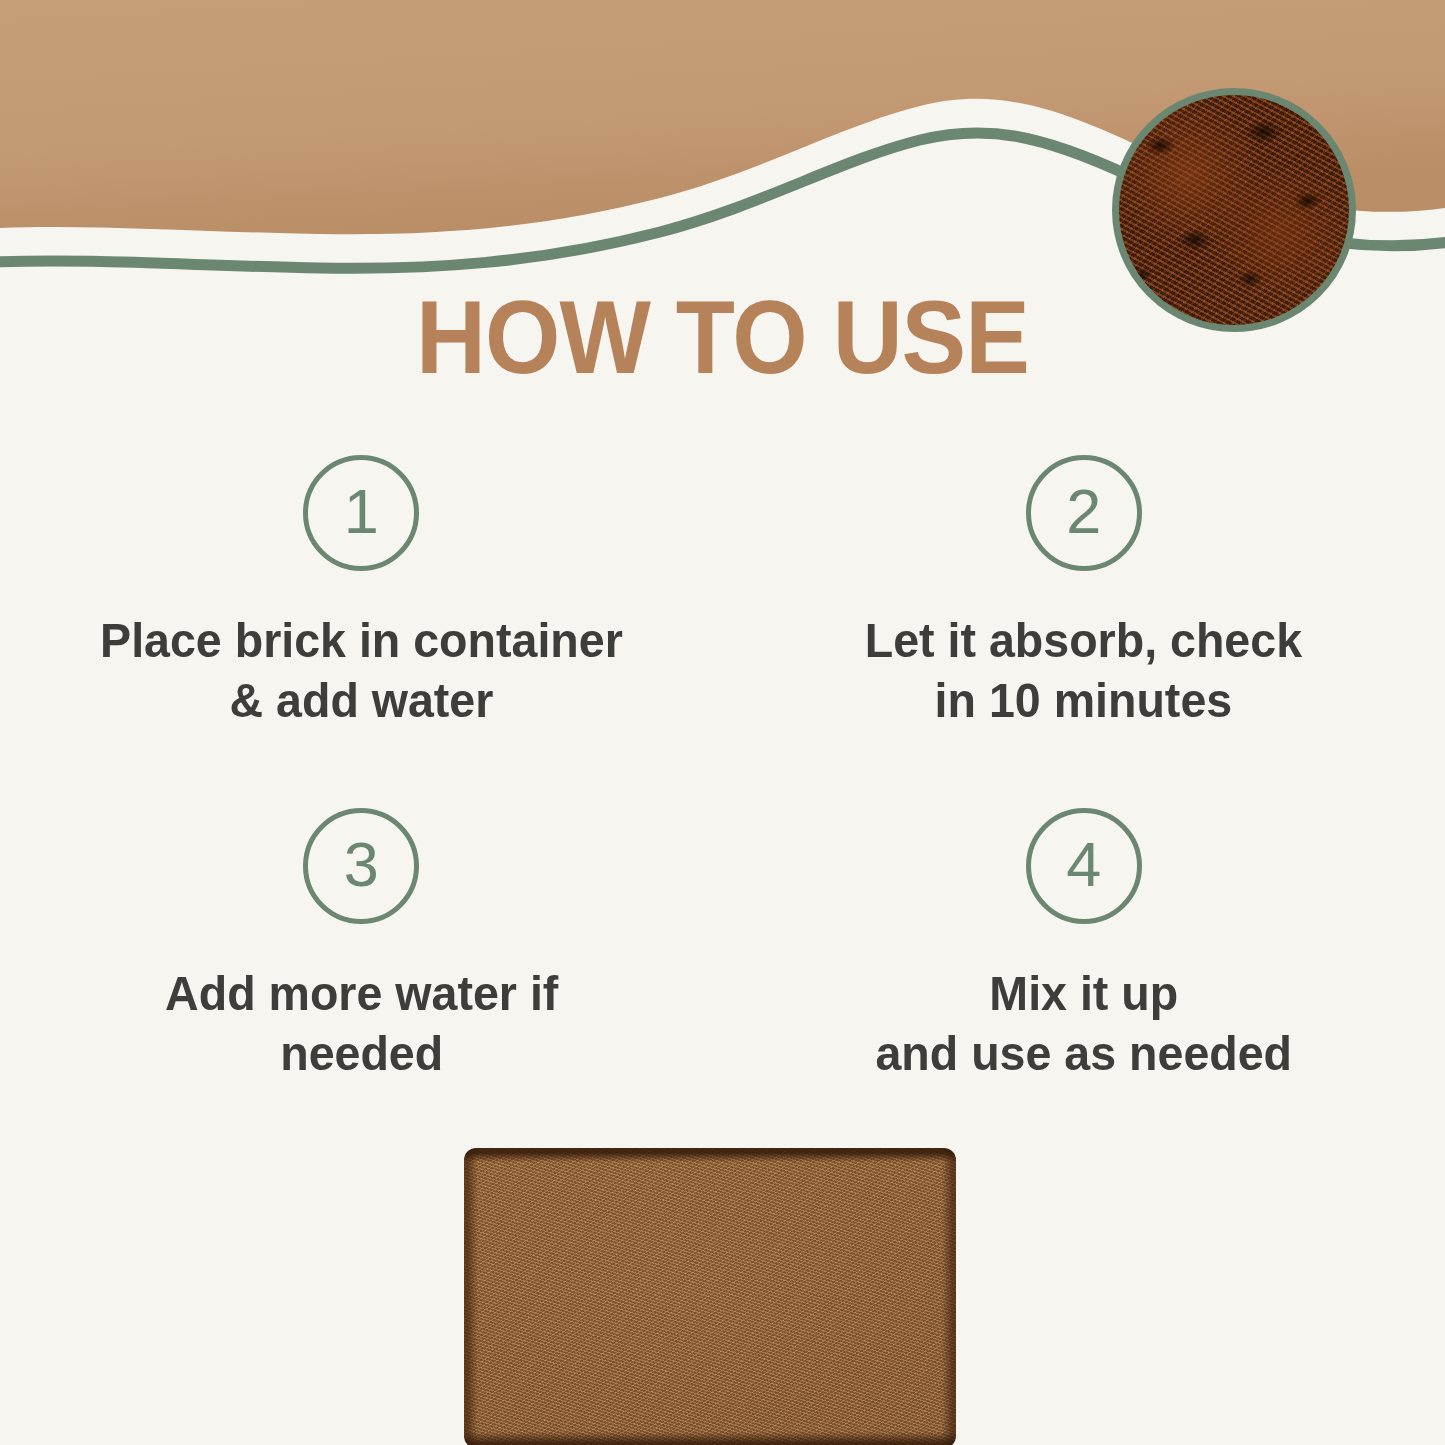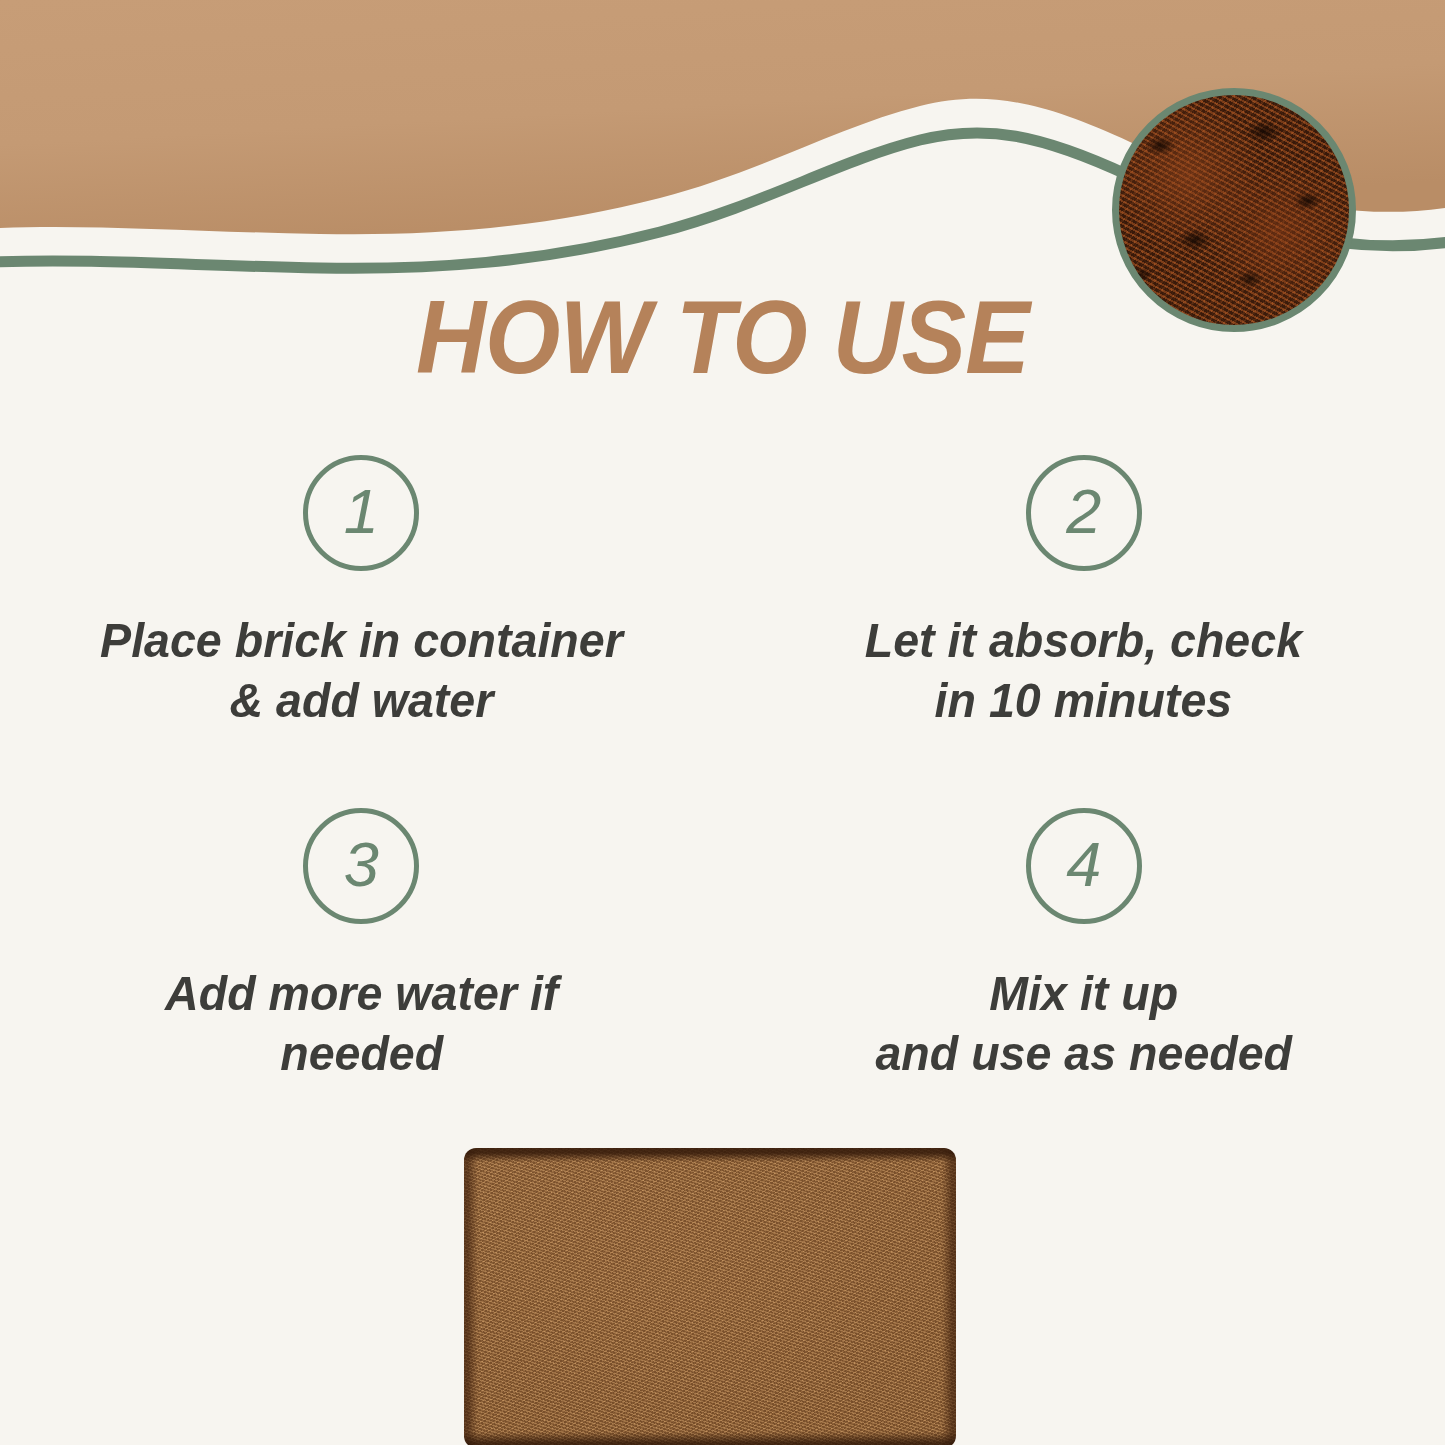--- a/index.html
+++ b/index.html
@@ -8,21 +8,20 @@
     background: #ffffff;
   }
 
   .poster {
     position: relative;
     width: 1445px;
     height: 1445px;
     background: #F7F5F0;
     overflow: hidden;
     font-family: "Liberation Sans", "DejaVu Sans", sans-serif;
-    font-style: italic;
   }
 
   
   .header-wave {
     position: absolute;
     top: 0;
     left: 0;
     width: 1445px;
     height: 300px;
     pointer-events: none;

